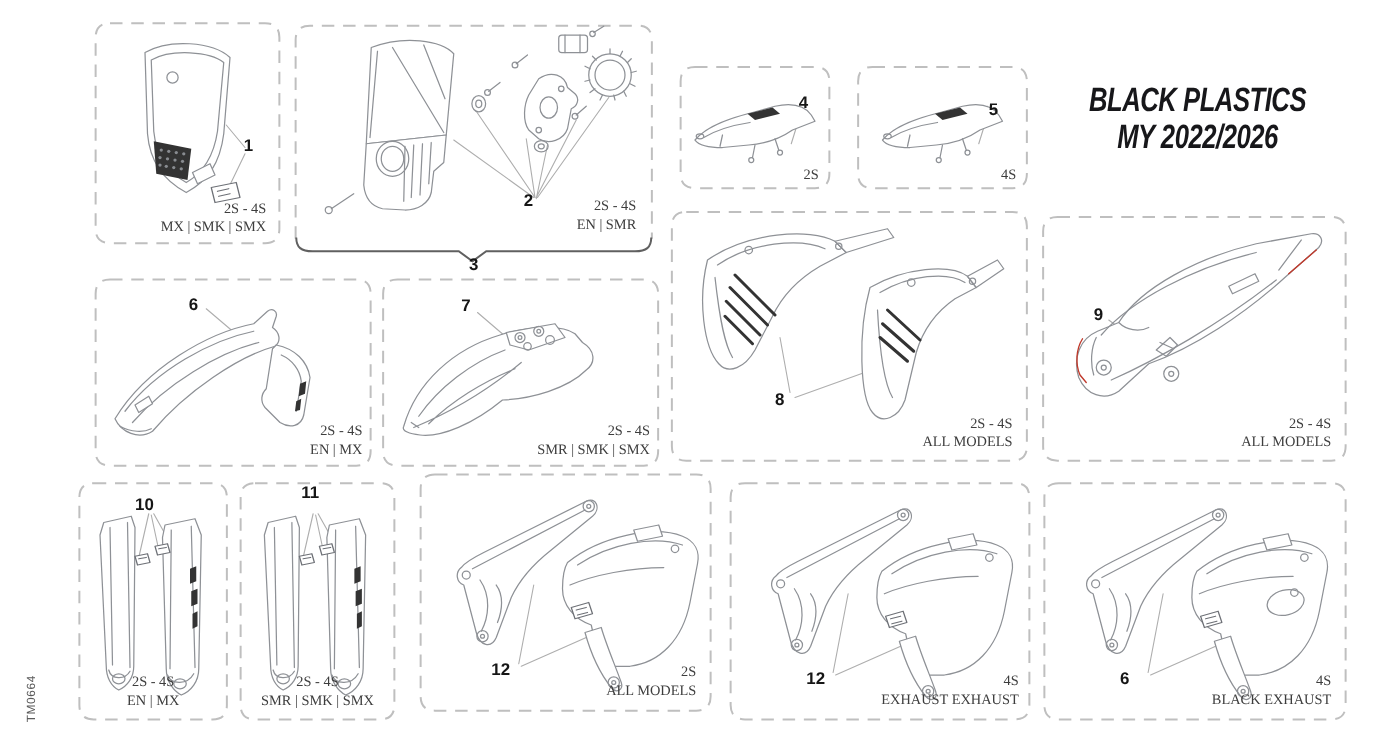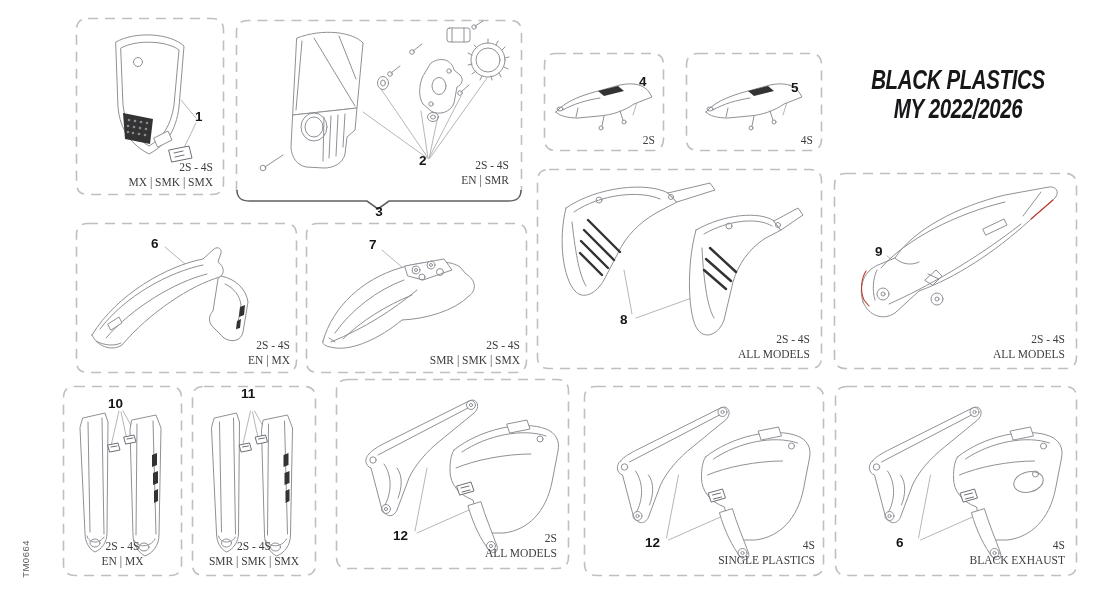--- a/index.html
+++ b/index.html
@@ -340,21 +340,21 @@
   <div class="panel" style="left:583px;top:385px;width:242px;height:192px">
       <svg class="pborder" width="242" height="192">
         <path d="M13,1.5 L229,1.5 Q240.5,1.5 240.5,13 L240.5,179 Q240.5,190.5 229,190.5 L13,190.5 Q1.5,190.5 1.5,179 L1.5,13 Q1.5,1.5 13,1.5 Z" fill="none" stroke="#bfbfbf" stroke-width="1.6" stroke-dasharray="10 7"></path>
       </svg>
     <svg class="art" width="242" height="192" viewBox="0 0 235 192">
         <use href="#sym-sidepanels"></use>
       </svg>
     <span class="num" style="left:62px;top:150px">12</span>
     <div class="label br" style="right:10px;bottom:9px">
       <div>4S</div>
-      <div>SINGLE PLASTICS</div>
+      <div>EXHAUST EXHAUST</div>
     </div>
   </div>
 
   <div class="panel" style="left:834px;top:385px;width:244px;height:192px">
       <svg class="pborder" width="244" height="192">
         <path d="M13,1.5 L231,1.5 Q242.5,1.5 242.5,13 L242.5,179 Q242.5,190.5 231,190.5 L13,190.5 Q1.5,190.5 1.5,179 L1.5,13 Q1.5,1.5 13,1.5 Z" fill="none" stroke="#bfbfbf" stroke-width="1.6" stroke-dasharray="10 7"></path>
       </svg>
     <svg class="art" width="244" height="192" viewBox="0 0 235 192">
       <use href="#sym-sidepanels"></use>
       <ellipse cx="190" cy="97" rx="15" ry="10" transform="rotate(-14 190 97)"></ellipse>

